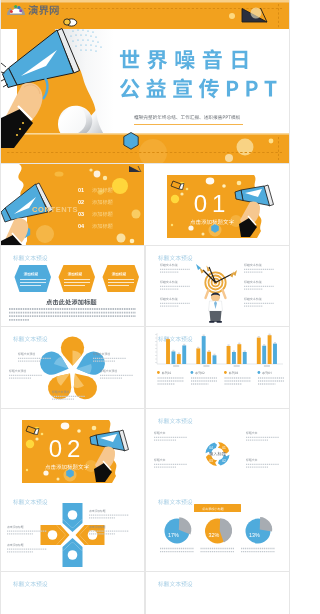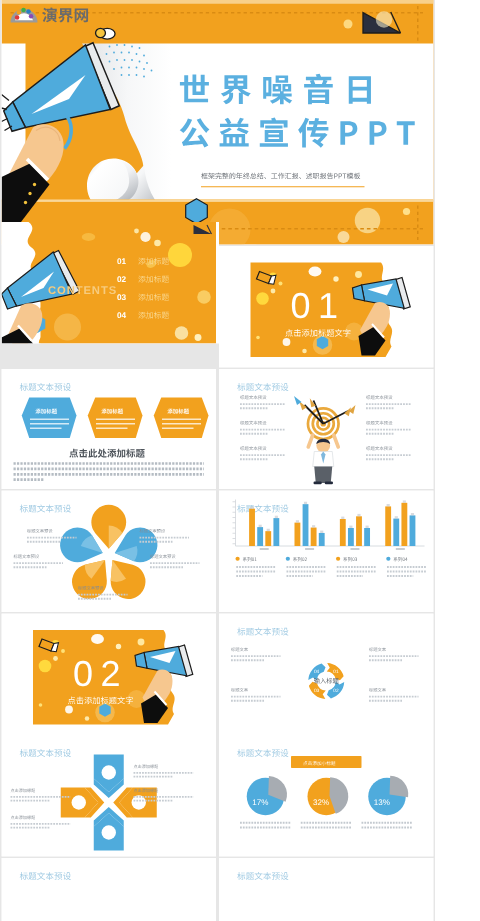--- a/index.html
+++ b/index.html
@@ -126,21 +126,21 @@
   <g transform="translate(118,96.5) scale(0.212)">
     <path fill="#5bb0e0" d="M29.7 -82.7C24.3 -68.3 14.6 -54.2 3.8 -45.8C7 -43.8 12.6 -39.5 15.1 -37.2C25.6 -47 36.3 -62.7 42.9 -79ZM69.1 -83.4 57.3 -78.6C65 -63.9 77 -47.7 87.2 -37.3C89.5 -40.5 94 -45.2 97.2 -47.6C87.2 -56.3 75.2 -71 69.1 -83.4ZM15.1 4C20 2 26.8 1.6 75.4 -2.5C78 1.7 80.1 5.7 81.7 9L93.7 2.5C88.8 -6.9 79.3 -21.1 70.9 -32.1L59.5 -26.9C62.4 -22.9 65.5 -18.3 68.5 -13.7L31.1 -11.2C40.4 -22 49.7 -35.5 57.1 -49.5L43.7 -55.2C36.3 -38.4 24.1 -21.1 19.9 -16.6C16.1 -12.1 13.7 -9.6 10.5 -8.7C12.1 -5.2 14.4 1.4 15.1 4Z M182.8 -46.3C192.8 -42.6 206.9 -36.5 213.7 -32.7L220.5 -42.1C213.1 -45.9 198.8 -51.5 189.2 -54.7ZM159.2 -54.6C152.5 -49.9 139.4 -44 129.9 -41.2C132.3 -38.7 135.2 -34.2 136.8 -31.3L140.7 -33.1V-4.7H129.2V5.8H220.8V-4.7H209.5V-33.9H142.3C151.1 -38.2 161.2 -43.9 167.5 -48.7ZM151.4 -4.7V-23.8H159.7V-4.7ZM170.6 -4.7V-23.8H178.9V-4.7ZM189.8 -4.7V-23.8H198.3V-4.7ZM193.4 -85C191.3 -79.8 187.3 -72.6 184.1 -68L189.7 -66.1H160.6L166.1 -68.9C164 -73.4 159.7 -80 155.7 -85L145.4 -80.5C148.5 -76.2 152 -70.5 154.2 -66.1H130.5V-55.5H219.5V-66.1H195.4C198.5 -70.2 202.2 -75.9 205.6 -81.4Z M272.6 -60.8V-51.3H327.1V-60.8ZM255.6 -4.6V6.2H344.2V-4.6ZM282.6 -23.6H316.4V-18H282.6ZM282.6 -37.3H316.4V-31.9H282.6ZM271.1 -46.3V-9H328.5V-46.3ZM291 -82.4C291.9 -80.7 292.7 -78.7 293.5 -76.8H257.2V-54.5H268.9V-66.2H330.6V-54.5H342.9V-76.8H307C305.9 -79.7 304.3 -83 302.7 -85.7Z M399 -84.6C393.9 -70.3 385.3 -56 376.2 -47C378.2 -44.1 381.5 -37.5 382.6 -34.5C384.7 -36.7 386.8 -39.2 388.9 -41.9V8.8H400.6V-60C404.4 -66.8 407.7 -74 410.4 -81ZM419.9 -11.5C429.8 -5.5 441.8 3.4 447.6 9.2L456.1 0.2C453.6 -2.1 450.2 -4.7 446.3 -7.5C454.1 -15.5 462.2 -24.2 468.6 -31.4L460.2 -36.7L458.4 -36.1H429.8L432.2 -44.6H471.4V-55.7H435.1L437.2 -63.4H466.2V-74.4H439.9L441.9 -82.4L429.9 -83.9L427.7 -74.4H410.1V-63.4H425L422.9 -55.7H404.3V-44.6H419.8C417.7 -37.2 415.6 -30.4 413.7 -24.9H447.5C444.2 -21.3 440.5 -17.5 436.8 -13.8C433.9 -15.5 431 -17.3 428.2 -18.8Z M509.1 0H523.9V-26.3H533.8C549.7 -26.3 562.4 -33.9 562.4 -50.8C562.4 -68.3 549.8 -74.1 533.4 -74.1H509.1ZM523.9 -38V-62.3H532.3C542.5 -62.3 547.9 -59.4 547.9 -50.8C547.9 -42.3 543 -38 532.8 -38Z M600.8 0H615.6V-26.3H625.5C641.4 -26.3 654.1 -33.9 654.1 -50.8C654.1 -68.3 641.5 -74.1 625.1 -74.1H600.8ZM615.6 -38V-62.3H624C634.2 -62.3 639.6 -59.4 639.6 -50.8C639.6 -42.3 634.7 -38 624.5 -38Z M707.2 0H722V-61.7H742.9V-74.1H686.4V-61.7H707.2Z"></path>
   </g>
   <g transform="translate(133,119) scale(0.0465)">
     <path fill="#6b7076" d="M94.6 -78.1H39.6V3.1H96.2V-3.7H46.8V-71.2H94.6ZM50.3 -20V-13.4H93.1V-20H74.4V-35.6H90.2V-42H74.4V-56H92.3V-62.5H51.2V-56H67.4V-42H52.9V-35.6H67.4V-20ZM19 -84.2V-63.3H4.3V-56.2H18.4C15.3 -43 9 -27.9 2.7 -20.2C3.9 -18.3 5.7 -15.1 6.4 -13C11 -19.3 15.6 -29.6 19 -40.3V7.7H25.9V-44.6C29.2 -40 33.1 -34.2 34.8 -31.2L38.8 -37.7C36.9 -40 29 -49.5 25.9 -52.7V-56.2H37V-63.3H25.9V-84.2Z M163.1 -69.3H183.7V-48.5H163.1ZM156 -75.9V-41.8H191.2V-75.9ZM145.9 -39.4V-29.7H106.1V-23H140.4C131.7 -13.2 117.2 -4.3 103.9 0.1C105.6 1.6 107.8 4.4 108.9 6.2C122.1 1.2 136.6 -8.5 145.9 -19.6V8.1H153.7V-19C163 -8.3 177.1 0.7 190.6 5.4C191.8 3.5 194 0.6 195.7 -0.9C181.8 -4.9 167.5 -13.2 158.9 -23H192.8V-29.7H153.7V-39.4ZM121.4 -83.9C121.3 -80.2 121.1 -76.8 120.8 -73.5H105.5V-66.8H119.9C118 -55.8 113.7 -47.5 103.6 -42.2C105.2 -41 107.3 -38.3 108.3 -36.6C120.1 -43 125 -53.3 127.2 -66.8H141.2C140.3 -53.9 139.3 -48.8 137.9 -47.2C137.1 -46.4 136.3 -46.2 135 -46.3C133.5 -46.3 130 -46.3 126.2 -46.7C127.3 -44.9 128 -42 128.2 -40C132.2 -39.8 136.1 -39.8 138.2 -40C140.7 -40.2 142.4 -40.8 144 -42.5C146.3 -45.3 147.4 -52.4 148.6 -70.4C148.7 -71.4 148.8 -73.5 148.8 -73.5H128.1C128.4 -76.8 128.6 -80.3 128.8 -83.9Z M222.7 -54.6V-47.7H277.1V-54.6ZM205.6 -36V-29H232.5C231.3 -11.2 227.2 -2.5 204.4 1.9C205.8 3.4 207.8 6.2 208.4 8.1C233.4 2.8 238.7 -8.1 240.2 -29H257.8V-3.9C257.8 4.1 260.1 6.4 269.4 6.4C271.3 6.4 282.7 6.4 284.7 6.4C292.7 6.4 294.8 2.9 295.7 -10.8C293.7 -11.4 290.5 -12.6 288.8 -13.8C288.5 -2.3 287.9 -0.5 284.1 -0.5C281.5 -0.5 272.1 -0.5 270.1 -0.5C266 -0.5 265.3 -1 265.3 -3.9V-29H294.3V-36ZM242.1 -82.7C243.9 -79.6 245.8 -75.8 247.1 -72.5H208.2V-50.3H215.7V-65.3H283.8V-50.3H291.6V-72.5H256C254.6 -76.2 252 -81.2 249.6 -84.9Z M321.2 -17.8V-1.1H304.7V5.3H395.5V-1.1H353.6V-9.4H382.4V-15.2H353.6V-23H389V-29.4H311.4V-23H346.2V-1.1H328.4V-17.8ZM308.6 -66.9V-49.5H323.3C318.6 -44.1 310.8 -38.8 303.9 -36.2C305.4 -35.1 307.3 -32.9 308.3 -31.3C314.2 -34 320.7 -39 325.6 -44.3V-32.1H332.2V-45.1C336.9 -42.6 342.5 -38.9 345.5 -36.3L348.8 -40.7C345.8 -43.4 339.9 -47 335.1 -49.2L332.2 -45.7V-49.5H348.7V-66.9H332.2V-72H351.3V-77.7H332.2V-84H325.6V-77.7H305.7V-72H325.6V-66.9ZM314.8 -61.9H325.6V-54.5H314.8ZM332.2 -61.9H342.3V-54.5H332.2ZM364.2 -66.5H381.5C379.8 -60.6 377.1 -55.6 373.5 -51.4C369.3 -56.1 366.2 -61.4 364.2 -66.5ZM363.9 -84C361.1 -73.9 356.1 -64.5 349.5 -58.5C351 -57.3 353.5 -54.7 354.6 -53.4C356.7 -55.4 358.6 -57.8 360.5 -60.5C362.6 -55.9 365.4 -51.2 369.1 -46.9C363.9 -42.4 357.3 -39 349.6 -36.5C351 -35.2 353.2 -32.4 354 -31C361.6 -33.9 368.2 -37.5 373.6 -42.2C378.5 -37.5 384.6 -33.5 391.9 -30.7C392.8 -32.5 394.8 -35.3 396.2 -36.6C389 -38.9 383 -42.5 378.1 -46.7C382.8 -52.1 386.4 -58.6 388.7 -66.5H395.2V-72.8H367.2C368.6 -75.9 369.7 -79.2 370.7 -82.5Z M455.2 -42.3C460.7 -35 467.5 -25 470.5 -18.9L476.9 -22.9C473.6 -28.8 466.7 -38.5 461 -45.6ZM424 -84.2C423.2 -79.4 421.5 -72.8 419.9 -67.9H408.7V5.4H415.6V-2.5H443.5V-67.9H426.8C428.5 -72.2 430.4 -77.8 432.1 -82.8ZM415.6 -61.2H436.6V-40.1H415.6ZM415.6 -9.3V-33.5H436.6V-9.3ZM459.8 -84.4C456.6 -70.6 451.2 -56.8 444.3 -47.9C446.1 -46.9 449.2 -44.8 450.6 -43.6C454 -48.4 457.2 -54.5 460 -61.3H485.6C484.4 -21.2 482.8 -5.8 479.6 -2.4C478.4 -1 477.3 -0.7 475.3 -0.7C473 -0.7 467 -0.8 460.4 -1.3C461.8 0.6 462.7 3.8 462.9 5.9C468.5 6.2 474.4 6.4 477.8 6.1C481.4 5.7 483.6 4.9 485.9 1.9C489.9 -3 491.3 -18.5 492.8 -64.4C492.9 -65.4 492.9 -68.2 492.9 -68.2H462.7C464.3 -72.9 465.8 -77.9 467 -82.8Z M504.8 -22.3V-15.1H551.2V8H558.9V-15.1H595.4V-22.3H558.9V-42.2H588.4V-49.3H558.9V-64.7H590.7V-71.9H530.7C532.4 -75.3 533.9 -78.8 535.3 -82.4L527.7 -84.4C522.9 -70.8 514.6 -57.8 505 -49.6C506.9 -48.5 510.1 -46 511.5 -44.8C516.9 -50 522.2 -56.9 526.8 -64.7H551.2V-49.3H521.3V-22.3ZM528.8 -22.3V-42.2H551.2V-22.3Z M603.5 -5.3 604.8 2C614.5 0 627.5 -2.6 639.9 -5.3L639.3 -11.9C626.2 -9.4 612.6 -6.7 603.5 -5.3ZM656.5 -26.4C663.7 -23.6 672.7 -18.7 677.4 -15.1L681.9 -20.4C677.1 -23.9 668.2 -28.5 660.9 -31.3ZM645.4 -7.9C659.1 -4.2 675.7 2.6 684.7 7.9L689.1 1.9C679.9 -3.1 663.3 -9.8 649.9 -13.3ZM658.3 -84C654.6 -75.1 647.5 -64.1 637.2 -55.8L639 -58.8L632.7 -62.6C630.8 -58.9 628.6 -55.2 626.3 -51.7L613.4 -50.5C619.4 -59.2 625.3 -70.3 629.9 -81.2L622.7 -84.1C618.5 -72.1 611.2 -59.1 608.9 -55.8C606.8 -52.4 605 -50 603.1 -49.6C604 -47.7 605.2 -44 605.6 -42.4C607.1 -43.1 609.5 -43.7 621.9 -45.1C617.5 -38.7 613.5 -33.7 611.7 -31.8C608.5 -28.1 606.1 -25.7 603.9 -25.3C604.8 -23.4 605.9 -19.9 606.3 -18.4C608.5 -19.6 611.9 -20.3 637.9 -24.4C637.7 -25.9 637.6 -28.8 637.6 -30.8L616.5 -27.8C623.7 -35.9 630.8 -45.6 637 -55.5C638.7 -54.5 641.1 -52.2 642.3 -50.6C646.2 -53.8 649.6 -57.3 652.6 -60.9C655.6 -56.1 659.2 -51.5 663.2 -47.3C655.6 -41.1 646.9 -36.3 638 -33.1C639.6 -31.7 641.9 -28.7 642.8 -26.9C651.6 -30.5 660.4 -35.7 668.2 -42.3C675.6 -35.7 684 -30.3 692.7 -26.8C693.8 -28.7 696 -31.6 697.7 -33.1C689.1 -36.1 680.7 -41 673.5 -47.1C680.3 -53.9 686.1 -61.9 690 -71.1L685.3 -73.9L684 -73.6H661.4C663.2 -76.7 664.8 -79.7 666.1 -82.7ZM657.2 -66.9H679.9C676.9 -61.4 672.9 -56.3 668.3 -51.8C663.7 -56.3 659.8 -61.3 656.9 -66.4Z M775.9 -21.4C781.6 -14.5 787.5 -5.2 789.7 1L795.8 -2.8C793.6 -9.1 787.5 -18 781.6 -24.7ZM741.2 -26.9C747.8 -22.4 755.4 -15.3 759.1 -10.4L764.7 -15.2C760.9 -19.9 753.2 -26.7 746.5 -31.1ZM728.1 -24.1V-3.4C728.1 4.7 731.2 6.9 743.1 6.9C745.5 6.9 763 6.9 765.6 6.9C774.8 6.9 777.3 4.1 778.4 -7.4C776.2 -7.8 773 -9 771.3 -10.1C770.7 -1.3 770 0.1 765 0.1C761.1 0.1 746.4 0.1 743.5 0.1C737.1 0.1 736 -0.5 736 -3.5V-24.1ZM713.7 -22.5C711.9 -14.8 708.4 -6 704.3 -0.9L711.2 2.4C715.7 -3.6 719 -13 720.8 -21.2ZM726.5 -56.7H773.7V-39.1H726.5ZM718.6 -63.8V-31.9H782V-63.8H765.7C769.2 -68.9 772.9 -75.1 776.1 -80.8L768.4 -83.9C765.8 -77.9 761.4 -69.6 757.5 -63.8H737L742.9 -66.8C741.1 -71.5 736.5 -78.4 732.1 -83.6L725.7 -80.6C729.9 -75.5 734.1 -68.5 735.8 -63.8Z M803.5 -5.3 804.8 2.4C814.7 0.2 828 -2.6 840.6 -5.5L840 -12.4C826.6 -9.7 812.8 -6.8 803.5 -5.3ZM805.6 -42.7C807.1 -43.4 809.6 -43.9 822.3 -45.4C817.8 -39.1 813.6 -34.1 811.7 -32.2C808.4 -28.6 806.1 -26.2 803.8 -25.7C804.7 -23.7 805.9 -20 806.3 -18.4C808.7 -19.7 812.3 -20.5 840.2 -25.6C840 -27.2 839.7 -30.2 839.8 -32.2L817.5 -28.6C825.6 -37.3 833.5 -47.9 840.3 -58.7L833.4 -62.9C831.5 -59.3 829.3 -55.7 827 -52.2L813.7 -51.1C819.6 -59.4 825.4 -70 829.9 -80.2L822.2 -83.4C818.2 -71.7 811 -59.3 808.7 -56.1C806.6 -52.9 804.8 -50.6 803 -50.2C803.9 -48.1 805.2 -44.3 805.6 -42.7ZM863.9 -84.1V-70.6H840.8V-63.4H863.9V-47.8H843.3V-40.6H892.6V-47.8H871.6V-63.4H894.3V-70.6H871.6V-84.1ZM845.9 -30.4V7.9H853.2V3.6H882.6V7.5H890.1V-30.4ZM853.2 -3.2V-23.6H882.6V-3.2Z M927.3 5.6 934.1 -0.2C927.9 -7.5 918.9 -16.6 911.7 -22.4L905.2 -16.7C912.3 -10.9 920.9 -2.3 927.3 5.6Z M1005.2 -7.2V0.3H1095.1V-7.2H1053.9V-65H1090V-72.7H1010.4V-65H1045.6V-7.2Z M1152.6 -82.8C1147.6 -68.1 1139.5 -53.6 1130.5 -44.2C1132.2 -43 1135.1 -40.4 1136.3 -39.1C1141.4 -44.7 1146.3 -52 1150.6 -60.1H1157.5V7.9H1165.1V-16.4H1195.2V-23.5H1165.1V-38.7H1193.9V-45.6H1165.1V-60.1H1196.2V-67.3H1154.2C1156.3 -71.7 1158.2 -76.3 1159.8 -80.9ZM1128.5 -83.6C1122.9 -68.4 1113.5 -53.4 1103.6 -43.7C1105 -42 1107.2 -37.9 1108 -36.2C1111.4 -39.7 1114.7 -43.7 1117.9 -48.1V7.8H1125.4V-59.9C1129.3 -66.7 1132.9 -74.1 1135.7 -81.4Z M1209.1 -76.7C1215.1 -73.2 1222.4 -67.8 1226.1 -64.1L1230.9 -69.7C1227.2 -73.3 1219.6 -78.4 1213.7 -81.8ZM1204.2 -49.1C1210.3 -45.9 1218 -41 1221.7 -37.6L1226.4 -43.5C1222.4 -46.9 1214.6 -51.4 1208.6 -54.3ZM1206.3 1 1212.7 6C1218.3 -3 1224.7 -14.8 1229.7 -24.9L1224 -29.8C1218.5 -18.9 1211.3 -6.4 1206.3 1ZM1293.3 -78.2H1234.5V3H1295.3V-4.5H1242.2V-70.8H1293.3Z M1342.3 -80.6V7.8H1349.8V-39.5H1352.8C1356.6 -29 1361.8 -19.3 1368.3 -11.1C1363.3 -5.5 1357.3 -0.8 1350.3 2.7C1352.1 4.1 1354.3 6.5 1355.4 8.2C1362.2 4.6 1368.1 -0.1 1373.2 -5.6C1378.5 0 1384.5 4.5 1391.1 7.7C1392.3 5.8 1394.6 2.8 1396.3 1.4C1389.6 -1.5 1383.4 -5.9 1378 -11.3C1385.2 -21 1390.2 -32.6 1392.8 -45L1387.9 -46.6L1386.5 -46.4H1349.8V-73.6H1381.7C1381.3 -64.6 1380.7 -60.7 1379.5 -59.4C1378.6 -58.7 1377.5 -58.6 1375.3 -58.6C1373.3 -58.6 1366.8 -58.7 1360.2 -59.2C1361.3 -57.5 1362.2 -54.9 1362.3 -53C1369 -52.6 1375.3 -52.5 1378.5 -52.7C1381.8 -52.9 1384 -53.5 1385.8 -55.3C1388 -57.6 1388.9 -63.3 1389.5 -77.4C1389.6 -78.5 1389.6 -80.6 1389.6 -80.6ZM1359.9 -39.5H1383.8C1381.5 -31.5 1377.9 -23.7 1373 -16.9C1367.5 -23.6 1363.1 -31.3 1359.9 -39.5ZM1318.9 -84V-63.8H1304.7V-56.5H1318.9V-35.2L1303.2 -31.1L1305.2 -23.4L1318.9 -27.4V-1.3C1318.9 0.4 1318.3 0.8 1316.6 0.9C1315.2 0.9 1310 1 1304.4 0.8C1305.5 2.9 1306.5 6 1306.8 8C1314.8 8 1319.5 7.8 1322.4 6.6C1325.3 5.4 1326.5 3.3 1326.5 -1.4V-29.7L1338.6 -33.3L1337.7 -40.5L1326.5 -37.3V-56.5H1337.9V-63.8H1326.5V-84Z M1427.3 5.6 1434.1 -0.2C1427.9 -7.5 1418.9 -16.6 1411.7 -22.4L1405.2 -16.7C1412.3 -10.9 1420.9 -2.3 1427.3 5.6Z M1571.1 -78.4C1575.6 -74.7 1581.2 -69.3 1583.8 -65.9L1589.6 -69.9C1586.9 -73.3 1581.2 -78.4 1576.7 -81.9ZM1506.8 -76.3C1512.2 -70.6 1518.8 -62.9 1521.7 -57.9L1528 -61.9C1524.9 -66.9 1518.2 -74.4 1512.7 -79.8ZM1559.2 -83V-64.5H1532V-57.4H1555.5C1549.8 -42.4 1540.2 -27.5 1530.2 -19.8C1531.9 -18.5 1534.3 -15.9 1535.5 -14.2C1544.5 -21.9 1553.1 -35.2 1559.2 -49.6V-6.7H1566.6V-49.1C1575.5 -38.8 1584.4 -26.8 1588.5 -18.5L1594.5 -22.8C1589.4 -32.3 1578 -46.6 1567.8 -57.4H1593.9V-64.5H1566.6V-83ZM1526.6 -48.3H1504.8V-41.3H1519.4V-11C1514.8 -9.4 1509.5 -5.2 1504.1 -0.1L1508.9 6.2C1514.2 0.1 1519.4 -5.2 1523.1 -5.2C1525.4 -5.2 1528.5 -2.3 1532.7 0.1C1539.7 4.1 1548.2 5.1 1560 5.1C1569.5 5.1 1586.9 4.5 1594.1 4C1594.2 2 1595.4 -1.6 1596.2 -3.5C1586.5 -2.4 1571.7 -1.7 1560.2 -1.7C1549.5 -1.7 1540.8 -2.4 1534.4 -6C1530.9 -7.9 1528.6 -9.7 1526.6 -10.7Z M1655.8 -69.7H1683.8V-39.8H1655.8ZM1648.5 -76.9V-32.6H1691.4V-76.9ZM1676 -20.5C1681.2 -11.8 1686.7 -0.1 1688.9 7.1L1696 4.1C1693.7 -3 1688 -14.4 1682.6 -23ZM1656.4 -22.7C1653.6 -12.5 1648.4 -2.7 1641.9 3.6C1643.6 4.6 1646.7 6.7 1648.1 7.9C1654.6 0.9 1660.3 -9.8 1663.7 -21.1ZM1603.8 -13.5 1605.3 -6.3 1632 -11V8H1639V-12.2L1645.8 -13.4L1645.3 -19.9L1639 -18.9V-72.8H1644.8V-79.6H1604.8V-72.8H1610.5V-14.4ZM1617.4 -72.8H1632V-58.7H1617.4ZM1617.4 -52.4H1632V-38.1H1617.4ZM1617.4 -31.7H1632V-17.8L1617.4 -15.5Z M1742.3 -80.6V7.8H1749.8V-39.5H1752.8C1756.6 -29 1761.8 -19.3 1768.3 -11.1C1763.3 -5.5 1757.3 -0.8 1750.3 2.7C1752.1 4.1 1754.3 6.5 1755.4 8.2C1762.2 4.6 1768.1 -0.1 1773.2 -5.6C1778.5 0 1784.5 4.5 1791.1 7.7C1792.3 5.8 1794.6 2.8 1796.3 1.4C1789.6 -1.5 1783.4 -5.9 1778 -11.3C1785.2 -21 1790.2 -32.6 1792.8 -45L1787.9 -46.6L1786.5 -46.4H1749.8V-73.6H1781.7C1781.3 -64.6 1780.7 -60.7 1779.5 -59.4C1778.6 -58.7 1777.5 -58.6 1775.3 -58.6C1773.3 -58.6 1766.8 -58.7 1760.2 -59.2C1761.3 -57.5 1762.2 -54.9 1762.3 -53C1769 -52.6 1775.3 -52.5 1778.5 -52.7C1781.8 -52.9 1784 -53.5 1785.8 -55.3C1788 -57.6 1788.9 -63.3 1789.5 -77.4C1789.6 -78.5 1789.6 -80.6 1789.6 -80.6ZM1759.9 -39.5H1783.8C1781.5 -31.5 1777.9 -23.7 1773 -16.9C1767.5 -23.6 1763.1 -31.3 1759.9 -39.5ZM1718.9 -84V-63.8H1704.7V-56.5H1718.9V-35.2L1703.2 -31.1L1705.2 -23.4L1718.9 -27.4V-1.3C1718.9 0.4 1718.3 0.8 1716.6 0.9C1715.2 0.9 1710 1 1704.4 0.8C1705.5 2.9 1706.5 6 1706.8 8C1714.8 8 1719.5 7.8 1722.4 6.6C1725.3 5.4 1726.5 3.3 1726.5 -1.4V-29.7L1738.6 -33.3L1737.7 -40.5L1726.5 -37.3V-56.5H1737.9V-63.8H1726.5V-84Z M1824.8 -83.2C1821 -71.8 1814.6 -60.4 1807.3 -53.2C1809.1 -52.3 1812.6 -50.3 1814.1 -49.1C1817.4 -52.8 1820.6 -57.5 1823.6 -62.7H1848.3V-46.9H1806.1V-39.9H1894.2V-46.9H1856.1V-62.7H1886.8V-69.6H1856.1V-84H1848.3V-69.6H1827.3C1829.2 -73.4 1830.9 -77.3 1832.3 -81.3ZM1818.5 -29.9V8.9H1826V3.2H1874.8V8.7H1882.6V-29.9ZM1826 -3.8V-23H1874.8V-3.8Z M1910.1 0H1919.3V-29.2H1931.4C1947.5 -29.2 1958.4 -36.3 1958.4 -51.8C1958.4 -67.8 1947.4 -73.3 1931 -73.3H1910.1ZM1919.3 -36.7V-65.8H1929.8C1942.7 -65.8 1949.2 -62.5 1949.2 -51.8C1949.2 -41.3 1943.1 -36.7 1930.2 -36.7Z M1973.4 0H1982.6V-29.2H1994.7C2010.8 -29.2 2021.7 -36.3 2021.7 -51.8C2021.7 -67.8 2010.7 -73.3 1994.3 -73.3H1973.4ZM1982.6 -36.7V-65.8H1993.1C2006 -65.8 2012.5 -62.5 2012.5 -51.8C2012.5 -41.3 2006.4 -36.7 1993.5 -36.7Z M2051.9 0H2061.2V-65.5H2083.4V-73.3H2029.7V-65.5H2051.9Z M2133.7 -41.7H2168.5V-34.5H2133.7ZM2133.7 -54.2H2168.5V-47.2H2133.7ZM2159.7 -84V-75.7H2144.3V-84H2137.2V-75.7H2122.5V-69.3H2137.2V-61.8H2144.3V-69.3H2159.7V-61.8H2167V-69.3H2181V-75.7H2167V-84ZM2126.7 -59.9V-28.9H2147.1C2146.7 -25.9 2146.3 -23.2 2145.6 -20.6H2120.5V-14.2H2143.4C2139.6 -6.5 2132.4 -1.2 2117.7 2C2119.1 3.5 2121 6.3 2121.7 8C2139.1 3.8 2147.2 -3.4 2151.2 -14C2156.2 -3 2165.5 4.5 2178.5 8C2179.5 6.1 2181.5 3.3 2183.1 1.8C2171.8 -0.6 2163.2 -6.1 2158.4 -14.2H2180.8V-20.6H2153.1C2153.6 -23.2 2154.1 -26 2154.4 -28.9H2175.8V-59.9ZM2104 -84V-64.7H2091.5V-57.7H2104V-57.6C2101.3 -44 2095.5 -28.1 2089.7 -19.7C2091 -17.9 2092.8 -14.6 2093.7 -12.4C2097.5 -18.3 2101.1 -27.4 2104 -37.2V7.9H2111.2V-43.6C2113.9 -38.3 2117 -31.9 2118.3 -28.6L2123.1 -34C2121.4 -37.1 2113.8 -49.6 2111.2 -53.5V-57.7H2121.5V-64.7H2111.2V-84Z M2206.2 -84V-64.7H2192.3V-57.7H2205.6C2202.4 -43.9 2196.2 -27.8 2189.7 -19.7C2191 -17.9 2192.8 -14.5 2193.6 -12.5C2198.2 -19.3 2202.8 -30.5 2206.2 -42.1V7.9H2213.2V-45.6C2215.9 -40.5 2219.1 -34.2 2220.4 -30.9L2225 -36.6C2223.3 -39.6 2215.7 -51.2 2213.2 -54.6V-57.7H2225.2V-64.7H2213.2V-84ZM2274.4 -82.1C2264.3 -77.9 2245 -75.5 2229.3 -74.6V-50.2C2229.3 -34.3 2228.3 -11.8 2217.1 4C2218.8 4.8 2221.9 7 2223.3 8.2C2234.2 -7.5 2236.4 -30.9 2236.6 -47.6H2239.6C2242.6 -35.1 2246.9 -23.8 2252.9 -14.4C2246.5 -7 2238.9 -1.6 2230.5 1.9C2232.1 3.3 2234.1 6.2 2235.1 8C2243.4 4.1 2250.9 -1.2 2257.3 -8.2C2262.9 -1.1 2269.8 4.5 2278 8.2C2279.2 6.2 2281.5 3.2 2283.2 1.8C2274.8 -1.5 2267.8 -7 2262.1 -14.1C2269.4 -24.1 2274.8 -37 2277.6 -53.3L2272.9 -54.7L2271.6 -54.4H2236.6V-68.5C2251.6 -69.5 2268.8 -71.8 2279.4 -76.1ZM2269.2 -47.6C2266.7 -37 2262.7 -28 2257.5 -20.4C2252.6 -28.3 2248.9 -37.6 2246.3 -47.6Z"></path>
   </g>
   <line x1="133" y1="124.5" x2="242" y2="124.5" stroke="#f2a11e" stroke-width="0.8"></line>
  </svg>
 </div>
 
-<div class="slide" style="left:1px;top:148px;width:145px;height:81px;">
+<div class="slide" style="left:1px;top:164px;width:145px;height:81px;">
  <svg class="sv" width="143" height="81" viewBox="0 0 143 81">
   <rect x="0" y="0" width="143" height="81" fill="#ffffff"></rect>
   <path d="M18 0 C26 6 12 11 20 17 C28 23 14 28 22 34 C30 40 16 45 24 51 C32 57 18 62 26 68 C32 73 24 77 25 81 L143 81 L143 0 Z" fill="#f2a11e"></path>
   <rect x="26" y="0" width="117" height="81" fill="#f2a11e"></rect>
 
   <circle cx="119" cy="22" r="8" fill="#ffd93d" opacity="0.95"></circle>
   <circle cx="104" cy="14" r="2.2" fill="#fde9a8"></circle>
   <circle cx="96" cy="10" r="3.4" fill="#ffffff" opacity="0.85"></circle>
   <circle cx="90" cy="6" r="1.6" fill="#fbe5a4"></circle>
   <ellipse cx="100" cy="28" rx="3.4" ry="2.4" fill="#f7c24a" transform="rotate(-25 100 28)"></ellipse>

